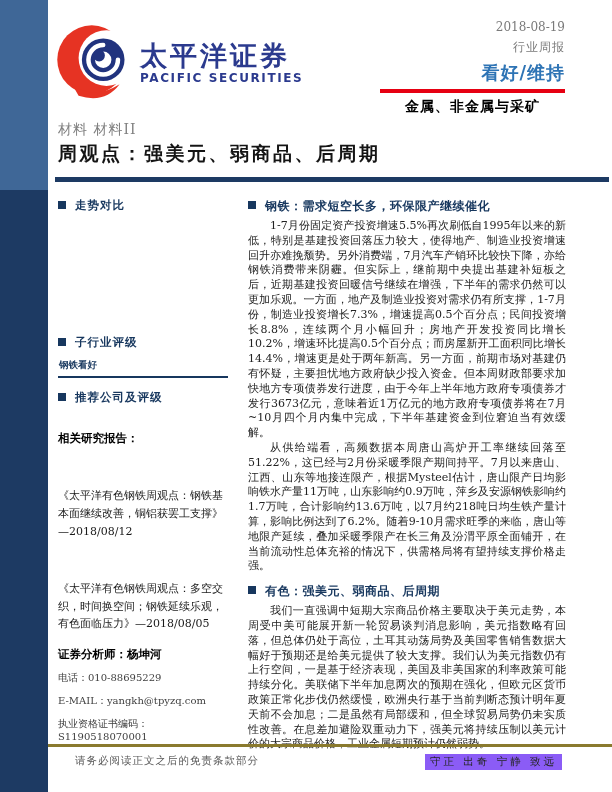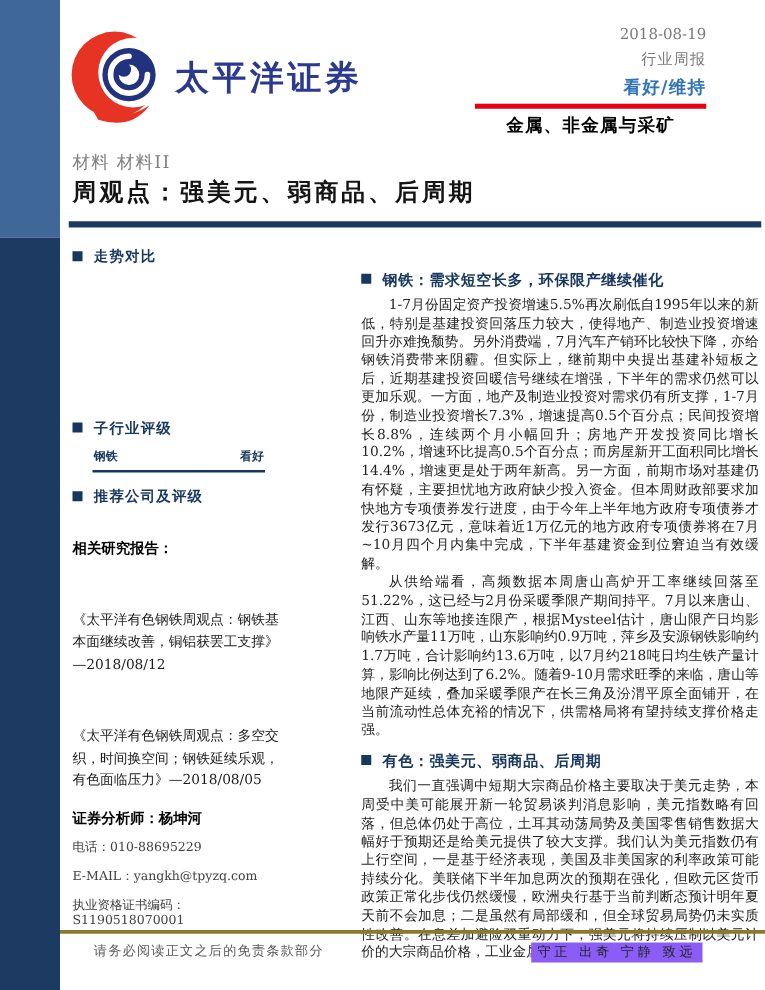--- a/index.html
+++ b/index.html
@@ -15,40 +15,40 @@
   .logo{position:absolute;left:54px;top:22px;display:flex;align-items:center;gap:4px;}
   .logo svg{width:82px;height:82px;display:block;}
   .logo-text{display:flex;flex-direction:column;line-height:1.05;}
   .logo-cn{font-family:"DejaVu Sans","Liberation Sans",sans-serif;font-size:27px;font-weight:bold;color:#2b3a8e;letter-spacing:3px;}
   .logo-en{font-family:"DejaVu Sans","Liberation Sans",sans-serif;font-size:12px;font-weight:600;color:#2b3a8e;letter-spacing:1.6px;margin-top:2px;}
 
   
   .header-right{position:absolute;top:20px;right:47px;width:185px;text-align:right;}
   .hr-date{font-size:12px;color:#7a7a7a;margin-bottom:5px;}
   .hr-type{font-size:12px;color:#7a7a7a;margin-bottom:5px;letter-spacing:1px;}
-  .hr-rating{font-size:14px;color:#2e74b5;font-weight:bold;margin-bottom:4px;letter-spacing:1px;}
+  .hr-rating{font-size:18px;color:#2e74b5;font-weight:bold;margin-bottom:4px;letter-spacing:1px;}
   .red-line{height:4px;background:#e60012;margin:2px 0 5px;}
   .hr-industry{font-size:14px;font-weight:bold;color:#000;text-align:center;letter-spacing:1px;}
 
   
   .category{position:absolute;left:58px;top:121px;font-size:14px;color:#808080;letter-spacing:1px;}
   .doc-title{position:absolute;left:58px;top:141px;font-size:19px;font-weight:600;color:#141414;letter-spacing:2.5px;}
   .title-rule{position:absolute;left:55px;top:177px;right:3px;height:5px;background:#1d3a63;}
 
   
   .sidebar{position:absolute;left:58px;top:198px;width:170px;}
-  .main{position:absolute;left:248px;top:216px;width:318px;margin-left:41px;}
+  .main{position:absolute;left:248px;top:198px;width:318px;}
 
   .section-head{display:flex;gap:9px;align-items:flex-start;color:#17375e;font-weight:bold;}
   .bullet{width:8px;height:8px;background:#17375e;margin-top:3px;flex:none;}
   .sb-head{font-size:11.5px;letter-spacing:1px;}
   .spacer-trend{height:122px;}
 
-  .rating-table{margin:7px 16px 12px;border-bottom:2px solid #17375e;padding:2px 1px 4px;
-    display:flex;justify-content:space-between;font-size:9.5px;font-weight:bold;color:#17375e;}
+  .rating-table{margin:7px 0 12px;border-bottom:2px solid #17375e;padding:2px 1px 4px;
+    display:flex;justify-content:flex-start;font-size:9.5px;font-weight:bold;color:#17375e;}
 
   .reports{margin-top:24px;font-size:11px;color:#1a1a1a;line-height:1.6;}
   .reports-heading{font-weight:bold;font-size:11.5px;color:#000;margin-bottom:3px;}
   .report-item{margin-bottom:3px;margin-top:40px;}
 
   .analyst{margin-top:14px;}
   .analyst-heading{font-weight:bold;font-size:11.5px;color:#000;margin-bottom:9px;}
   .analyst-line{font-size:10px;color:#404040;margin-bottom:9px;}
 
   .mn-head{font-size:12px;letter-spacing:0.5px;margin-bottom:4px;}
@@ -78,20 +78,21 @@
       </defs>
       <circle cx="46" cy="46" r="42" fill="#e63323" mask="url(#cres)"></circle>
       <path d="M22,76 Q48,96 80,76 Q62,100 30,90 Z" fill="#e63323"></path>
       <circle cx="60" cy="46" r="26" fill="#21337e"></circle>
       <path d="M60,28 A18,18 0 1 0 78,46" fill="none" stroke="#fff" stroke-width="5.5" stroke-linecap="round"></path>
       <path d="M60,36 a10,10 0 1 1 -10,10 a5,5 0 0 0 10,-10" fill="#fff"></path>
     </svg>
   </span>
   <span class="logo-text">
     <span class="logo-cn">太平洋证券</span>
+    <span class="logo-en">PACIFIC SECURITIES</span>
   </span>
 </div>
 
 <div class="header-right">
   <div class="hr-date">2018-08-19</div>
   <div class="hr-type">行业周报</div>
   <div class="hr-rating">看好/维持</div>
   <div class="red-line"></div>
   <div class="hr-industry">金属、非金属与采矿</div>
 </div>

